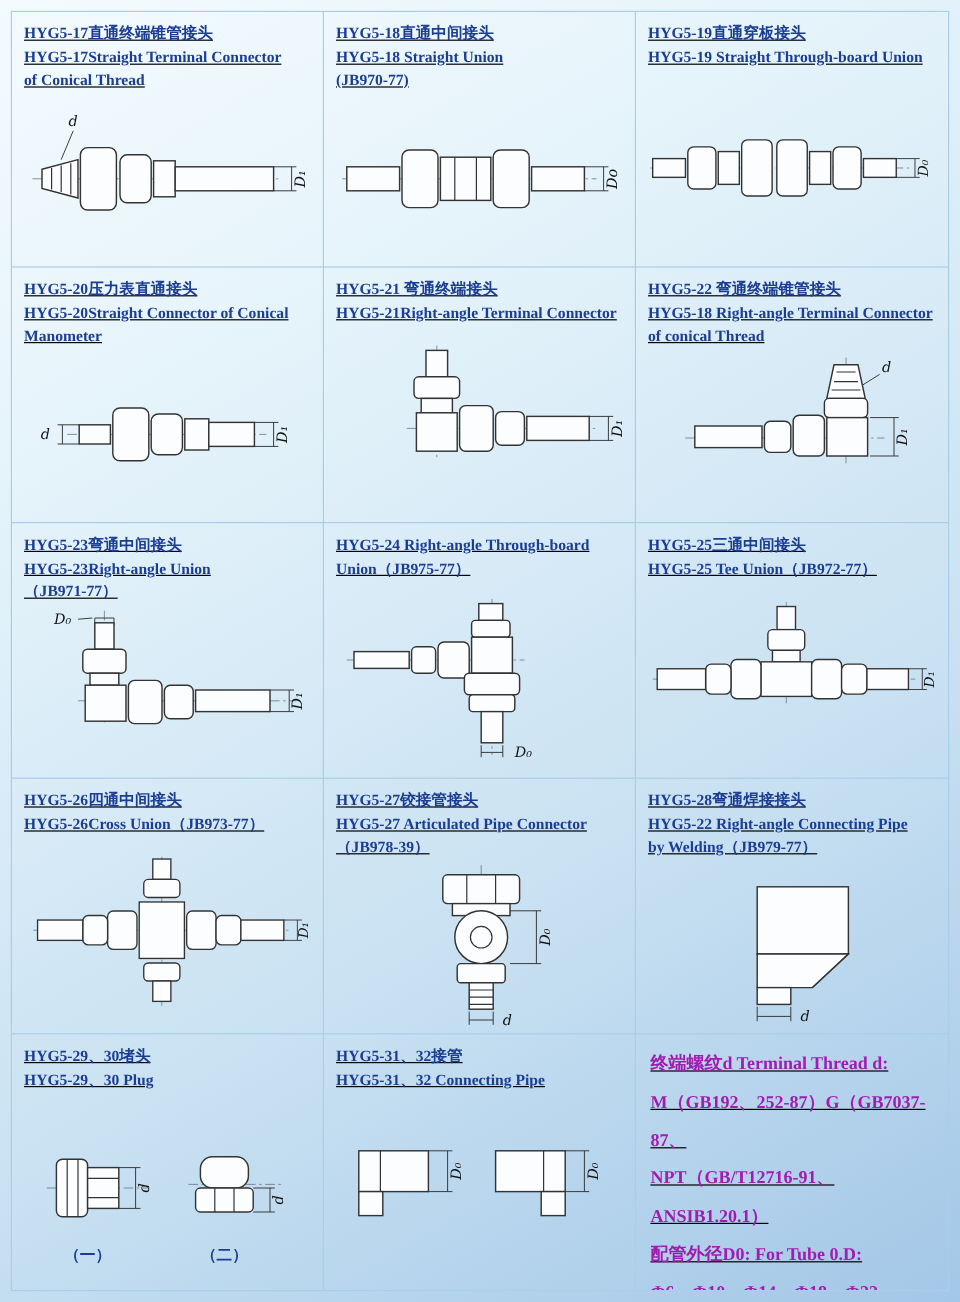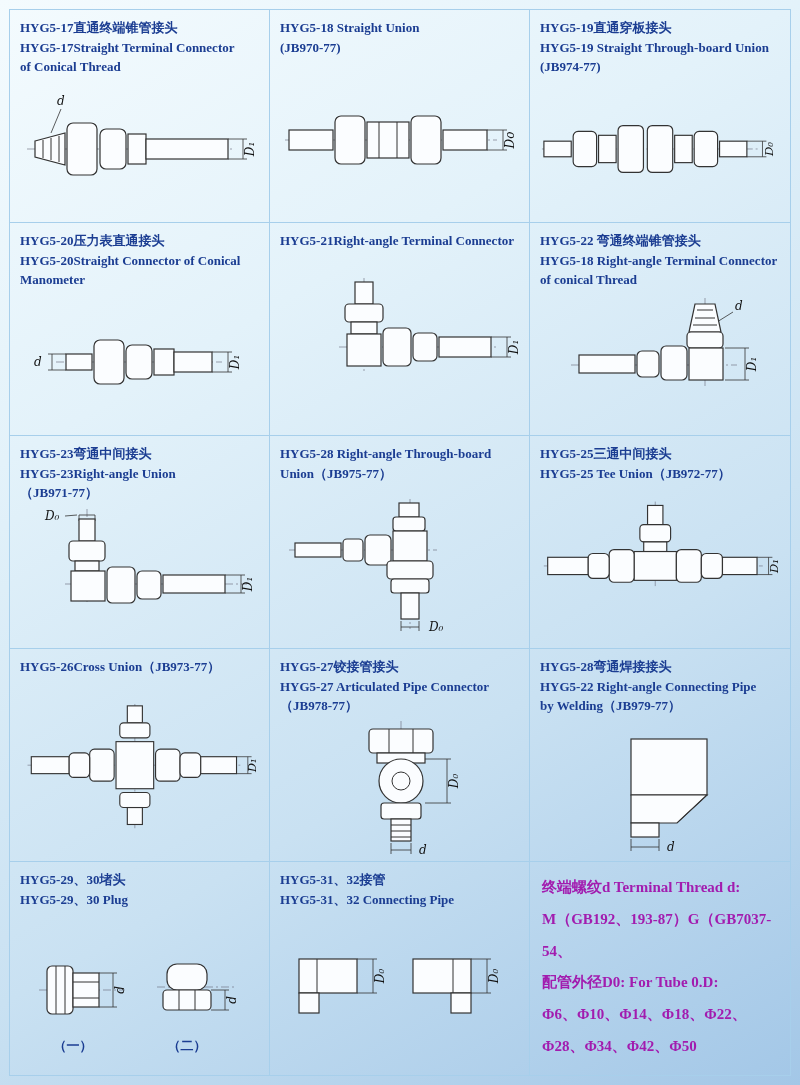--- a/index.html
+++ b/index.html
@@ -1,21 +1,21 @@
 <!DOCTYPE html>
 <html><head>
 <meta charset="utf-8">
 <style>
   * { box-sizing: border-box; margin: 0; padding: 0; }
   html, body { width: 800px; height: 1085px; overflow: hidden; }
   body {
     font-family: "Liberation Serif", "DejaVu Serif", serif;
     background: linear-gradient(150deg, #f4fbfe 0%, #e3f2fa 30%, #c9e1f2 65%, #a3c7e7 100%);
   }
-  .page { position: absolute; inset: 0; padding: 9px; }
+  .page { position: absolute; inset: 0; padding: 9px; text-decoration: underline; }
   .grid {
     display: grid; width: 100%; height: 100%;
     grid-template-columns: repeat(3, 1fr);
     grid-template-rows: repeat(5, 1fr);
     border: 1px solid #a7cfeb;
   }
   .cell {
     border-right: 1px solid #a7cfeb;
     border-bottom: 1px solid #a7cfeb;
     padding: 8px 8px 2px 10px;
@@ -59,20 +59,21 @@
         <rect class="sh" x="125" y="56" width="82" height="20"></rect>
         <line class="dm" x1="207" y1="56" x2="226" y2="56"></line>
         <line class="dm" x1="207" y1="76" x2="226" y2="76"></line>
         <line class="dm" x1="222" y1="56" x2="222" y2="76"></line>
         <text class="dt" transform="rotate(-90 233 66)" x="233" y="66" text-anchor="middle">D₁</text>
       </svg>
     </div>
   </div>
 
   <div class="cell">
+    <div class="t">HYG5-18直通中间接头</div>
     <div class="t">HYG5-18 Straight Union</div>
     <div class="t">(JB970-77)</div>
     <div class="draw">
       <svg width="240" height="130" viewBox="0 0 240 130">
         <line class="cl" x1="4" y1="66" x2="216" y2="66"></line>
         <rect class="sh" x="8" y="56" width="44" height="20"></rect>
         <rect class="sh" x="54" y="42" width="30" height="48" rx="6"></rect>
         <rect class="sh" x="86" y="48" width="42" height="36"></rect>
         <line class="ln" x1="98" y1="48" x2="98" y2="84"></line>
         <line class="ln" x1="116" y1="48" x2="116" y2="84"></line>
@@ -82,21 +83,20 @@
         <line class="dm" x1="206" y1="76" x2="226" y2="76"></line>
         <line class="dm" x1="222" y1="56" x2="222" y2="76"></line>
         <text class="dt" transform="rotate(-90 233 66)" x="233" y="66" text-anchor="middle">Do</text>
       </svg>
     </div>
   </div>
 
   <div class="cell">
     <div class="t">HYG5-19直通穿板接头</div>
     <div class="t">HYG5-19 Straight Through-board Union</div>
-    <div class="t">(JB974-77)</div>
     <div class="draw">
       <svg width="248" height="130" viewBox="0 0 248 130">
         <line class="cl" x1="2" y1="66" x2="226" y2="66"></line>
         <rect class="sh" x="4" y="58" width="28" height="16"></rect>
         <rect class="sh" x="34" y="48" width="24" height="36" rx="5"></rect>
         <rect class="sh" x="60" y="52" width="18" height="28"></rect>
         <rect class="sh" x="80" y="42" width="26" height="48" rx="5"></rect>
         <rect class="sh" x="110" y="42" width="26" height="48" rx="5"></rect>
         <rect class="sh" x="138" y="52" width="18" height="28"></rect>
         <rect class="sh" x="158" y="48" width="24" height="36" rx="5"></rect>
@@ -127,20 +127,21 @@
         <rect class="sh" x="148" y="56" width="38" height="20"></rect>
         <line class="dm" x1="186" y1="56" x2="206" y2="56"></line>
         <line class="dm" x1="186" y1="76" x2="206" y2="76"></line>
         <line class="dm" x1="202" y1="56" x2="202" y2="76"></line>
         <text class="dt" transform="rotate(-90 213 66)" x="213" y="66" text-anchor="middle">D₁</text>
       </svg>
     </div>
   </div>
 
   <div class="cell">
+    <div class="t">HYG5-21 弯通终端接头</div>
     <div class="t">HYG5-21Right-angle Terminal Connector</div>
     <div class="t"></div>
     <div class="draw">
       <svg width="240" height="135" viewBox="0 0 240 135">
         <line class="cl" x1="83" y1="4" x2="83" y2="98"></line>
         <line class="cl" x1="58" y1="73" x2="218" y2="73"></line>
         <rect class="sh" x="74" y="8" width="18" height="22"></rect>
         <rect class="sh" x="64" y="30" width="38" height="18" rx="4"></rect>
         <rect class="sh" x="70" y="48" width="26" height="12"></rect>
         <rect class="sh" x="66" y="60" width="34" height="32"></rect>
@@ -204,21 +205,21 @@
         <rect class="sh" x="142" y="68" width="62" height="18"></rect>
         <line class="dm" x1="204" y1="68" x2="224" y2="68"></line>
         <line class="dm" x1="204" y1="86" x2="224" y2="86"></line>
         <line class="dm" x1="220" y1="68" x2="220" y2="86"></line>
         <text class="dt" transform="rotate(-90 231 77)" x="231" y="77" text-anchor="middle">D₁</text>
       </svg>
     </div>
   </div>
 
   <div class="cell">
-    <div class="t">HYG5-28 Right-angle Through-board</div>
+    <div class="t">HYG5-24 Right-angle Through-board</div>
     <div class="t">Union（JB975-77）</div>
     <div class="draw">
       <svg width="240" height="140" viewBox="0 0 240 140">
         <line class="cl" x1="8" y1="55" x2="156" y2="55"></line>
         <line class="cl" x1="129" y1="4" x2="129" y2="134"></line>
         <rect class="sh" x="118" y="8" width="20" height="14"></rect>
         <rect class="sh" x="112" y="22" width="32" height="14" rx="3"></rect>
         <rect class="sh" x="112" y="36" width="34" height="30"></rect>
         <rect class="sh" x="84" y="40" width="26" height="30" rx="5"></rect>
         <rect class="sh" x="62" y="44" width="20" height="22" rx="4"></rect>
@@ -254,20 +255,21 @@
         <rect class="sh" x="190" y="60" width="36" height="18"></rect>
         <line class="dm" x1="226" y1="60" x2="242" y2="60"></line>
         <line class="dm" x1="226" y1="78" x2="242" y2="78"></line>
         <line class="dm" x1="238" y1="60" x2="238" y2="78"></line>
         <text class="dt" transform="rotate(-90 248 69)" x="248" y="69" text-anchor="middle">D₁</text>
       </svg>
     </div>
   </div>
 
   <div class="cell">
+    <div class="t">HYG5-26四通中间接头</div>
     <div class="t">HYG5-26Cross Union（JB973-77）</div>
     <div class="t"></div>
     <div class="draw">
       <svg width="252" height="140" viewBox="0 0 256 140">
         <line class="cl" x1="8" y1="67" x2="234" y2="67"></line>
         <line class="cl" x1="122" y1="2" x2="122" y2="134"></line>
         <rect class="sh" x="114" y="4" width="16" height="18"></rect>
         <rect class="sh" x="106" y="22" width="32" height="16" rx="4"></rect>
         <rect class="sh" x="102" y="42" width="40" height="50"></rect>
         <rect class="sh" x="106" y="96" width="32" height="16" rx="4"></rect>
@@ -282,21 +284,21 @@
         <line class="dm" x1="230" y1="76" x2="246" y2="76"></line>
         <line class="dm" x1="242" y1="58" x2="242" y2="76"></line>
         <text class="dt" transform="rotate(-90 251 67)" x="251" y="67" text-anchor="middle">D₁</text>
       </svg>
     </div>
   </div>
 
   <div class="cell">
     <div class="t">HYG5-27铰接管接头</div>
     <div class="t">HYG5-27 Articulated Pipe Connector</div>
-    <div class="t">（JB978-77）</div>
+    <div class="t">（JB978-39）</div>
     <div class="draw">
       <svg width="220" height="140" viewBox="0 0 220 140">
         <line class="cl" x1="110" y1="4" x2="110" y2="126"></line>
         <rect class="sh" x="78" y="12" width="64" height="24" rx="4"></rect>
         <line class="ln" x1="98" y1="12" x2="98" y2="36"></line>
         <line class="ln" x1="122" y1="12" x2="122" y2="36"></line>
         <rect class="sh" x="86" y="36" width="48" height="10"></rect>
         <circle class="sh" cx="110" cy="64" r="22"></circle>
         <circle class="ln" cx="110" cy="64" r="9"></circle>
         <rect class="sh" x="90" y="86" width="40" height="16" rx="3"></rect>
@@ -385,21 +387,22 @@
         <line class="dm" x1="190" y1="62" x2="210" y2="62"></line>
         <line class="dm" x1="206" y1="28" x2="206" y2="62"></line>
         <text class="dt" transform="rotate(-90 217 45)" x="217" y="45" text-anchor="middle">D₀</text>
       </svg>
     </div>
   </div>
 
   <div class="cell">
     <div class="info">
       <div>终端螺纹d Terminal Thread d:</div>
-      <div>M（GB192、193-87）G（GB7037-54、</div>
+      <div>M（GB192、252-87）G（GB7037-87、</div>
+      <div>NPT（GB/T12716-91、ANSIB1.20.1）</div>
       <div>配管外径D0: For Tube 0.D:</div>
       <div>Φ6、Φ10、Φ14、Φ18、Φ22、</div>
       <div>Φ28、Φ34、Φ42、Φ50</div>
     </div>
   </div>
 
 </div>
 </div>
 
 </body></html>

